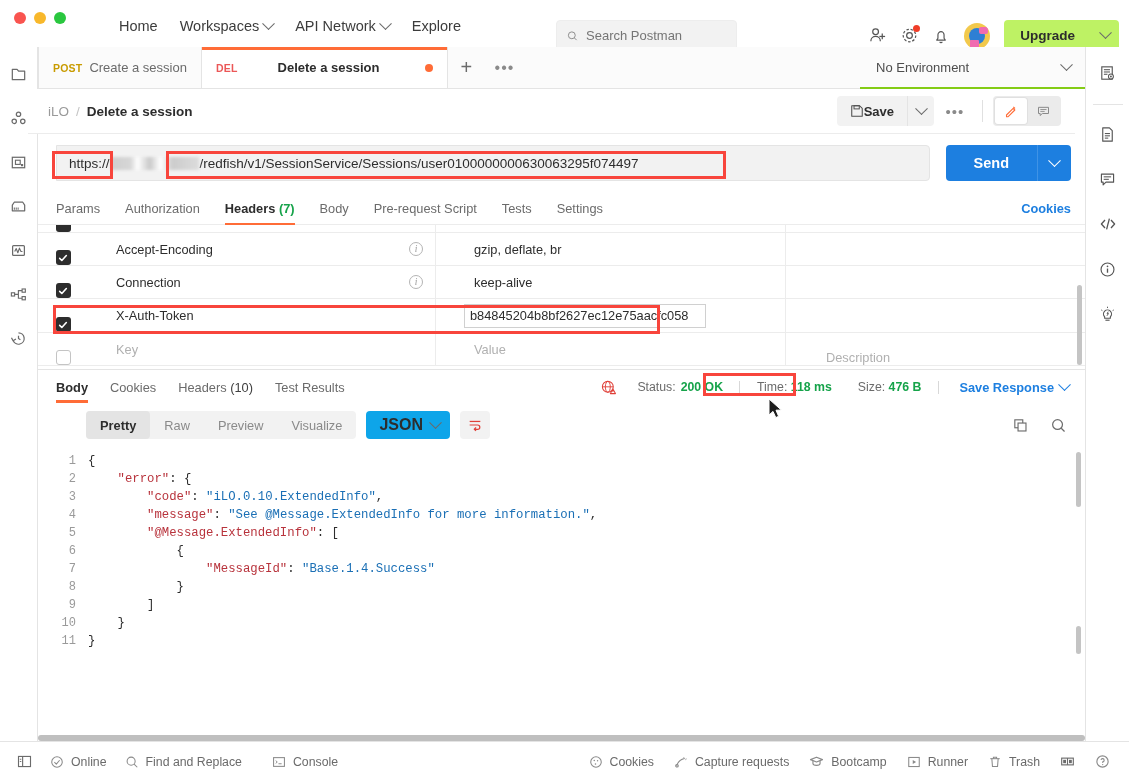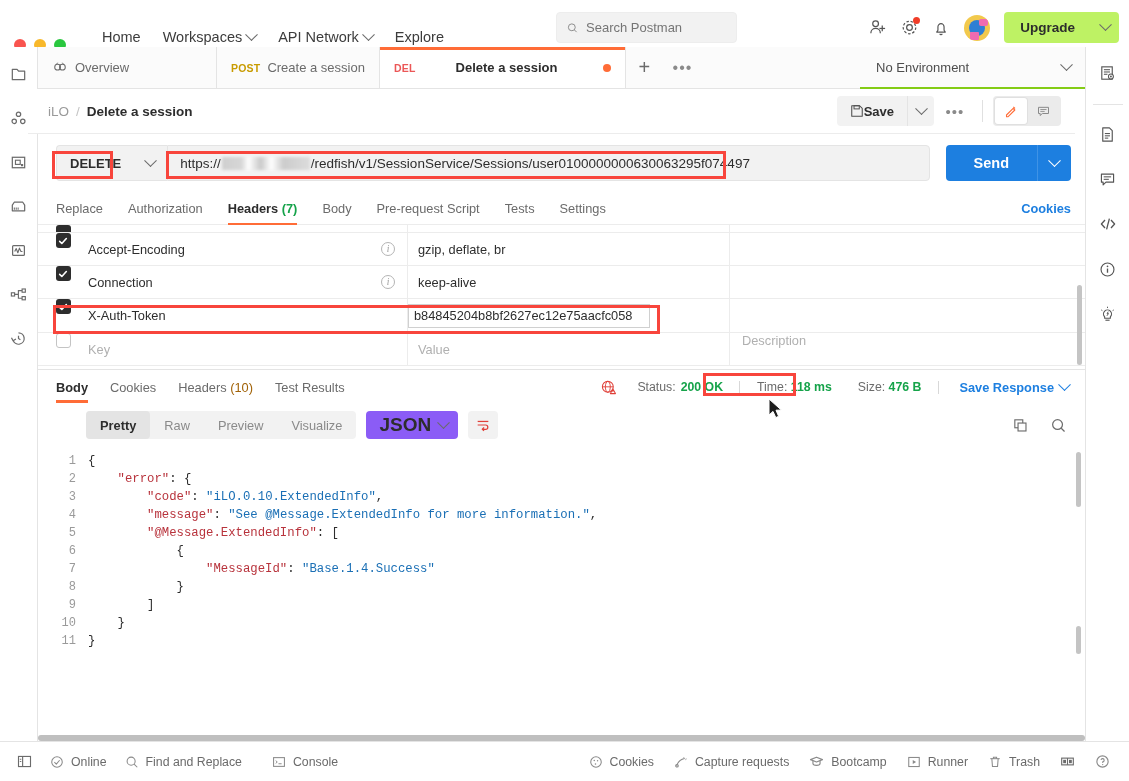--- a/index.html
+++ b/index.html
@@ -7,23 +7,23 @@
     width: 1129px; height: 781px;
     font-family: "Liberation Sans", sans-serif;
     background: #ffffff;
     overflow: hidden;
     -webkit-font-smoothing: antialiased;
   }
   body { position: relative; }
 
   
   .topbar {
-    position: absolute; top: 4px; left: 0; width: 1129px; height: 47px;
+    position: absolute; top: 12px; left: 0; width: 1129px; height: 47px;
     background: #ffffff;
-    display: flex; align-items: flex-end;
+    display: flex; align-items: flex-start; gap: 17px;
   }
   .traffic { display: flex; gap: 8px; margin-left: 14px; }
   .dot { width: 12px; height: 12px; border-radius: 50%; }
   .dot.red { background: #f9544f; }
   .dot.yellow { background: #f8b82b; }
   .dot.green { background: #2ac73f; }
 
   .topnav { display: flex; align-items: center; margin-left: 26px; gap: 2px; }
   .topnav-item {
     display: flex; align-items: center; gap: 5px;
@@ -234,22 +234,22 @@
     margin-left: auto; font-size: 12.8px; color: #1d7fe0; font-weight: 600;
     cursor: pointer; padding-bottom: 8px;
   }
 
   
   .htable {
     position: absolute; left: 38px; top: 225px; width: 1047px; height: 144px;
     background: #fff; overflow: hidden;
   }
   .hrow {
-    display: flex; align-items: flex-start; height: 33px;
-    border-bottom: 1px solid #ececec; position: relative;
+    display: flex; align-items: flex-end; height: 33px;
+    border-bottom: 1px solid #ececec; position: relative; gap: 28px;
   }
   .hrow.clipped { height: 8px; overflow: hidden; }
   .hc-check { width: 50px; display: flex; align-items: center; justify-content: center; }
   .cbox {
     width: 15px; height: 15px; border-radius: 3px; background: #2d2d2d;
     display: flex; align-items: center; justify-content: center; cursor: pointer;
   }
   .cbox.empty { background: #fff; border: 1.5px solid #c4c4c4; }
   .hc-key {
     width: 320px; font-size: 12.8px; color: #2d2d2d;
@@ -287,21 +287,21 @@
   }
   .restab {
     font-size: 12.8px; color: #6b6b6b; margin-right: 22px; cursor: pointer;
     position: relative; padding-bottom: 7px; padding-top: 7px; white-space: nowrap;
   }
   .restab.active { color: #2d2d2d; font-weight: 600; }
   .restab.active::after {
     content: ""; position: absolute; left: 0; right: 0; bottom: -1px; height: 2.5px;
     background: #ff6c37;
   }
-  .restab .cnt { color: #a16207; }
+  .restab .cnt { color: #404040; }
   .resmeta { margin-left: auto; display: flex; align-items: center; gap: 8px; font-size: 12.3px; color: #6b6b6b; }
   .status-box {
     display: flex; align-items: center; padding: 3px 8px; position: relative;
   }
   .meta-item { padding: 0 9px; white-space: nowrap; }
   .meta-green { color: #16a34a; font-weight: 600; }
   .meta-sep { width: 1px; height: 13px; background: #d8d8d8; }
   .save-resp {
     font-size: 12.8px; color: #1d7fe0; font-weight: 600; cursor: pointer;
     display: flex; align-items: center; gap: 6px; margin-left: 12px;
@@ -311,23 +311,23 @@
     position: absolute; left: 38px; top: 404px; width: 1047px; height: 42px;
     display: flex; align-items: center; padding: 0 16px 0 48px; background: #fff;
   }
   .seg { display: flex; background: #f2f2f2; border-radius: 4px; height: 28px; align-items: center; }
   .seg-btn {
     font-size: 12.8px; color: #8a8a8a; padding: 0 14px; height: 28px;
     display: flex; align-items: center; border-radius: 4px; cursor: pointer;
   }
   .seg-btn.on { background: #e4e4e4; color: #2d2d2d; font-weight: 600; }
   .lang-sel {
-    display: flex; align-items: center; gap: 8px; background: #8b5cf6;
+    display: flex; align-items: center; gap: 8px; background: #0ea5e9;
     border-radius: 4px; height: 28px; padding: 0 10px 0 13px; margin-left: 10px;
-    font-size: 19px; color: #2d2d2d; font-weight: 600; cursor: pointer;
+    font-size: 16px; color: #2d2d2d; font-weight: 600; cursor: pointer;
   }
   .wrap-btn {
     width: 30px; height: 28px; background: #f2f2f2; border-radius: 4px;
     display: flex; align-items: center; justify-content: center; margin-left: 10px; cursor: pointer;
   }
   .view-right { margin-left: auto; display: flex; align-items: center; gap: 16px; }
   .vr-icon { width: 22px; height: 22px; display: flex; align-items: center; justify-content: center; color: #6b6b6b; cursor: pointer; }
 
   
   .codepane {
@@ -553,28 +553,20 @@
       <line x1="7.8" y1="16" x2="12.2" y2="16" stroke="#555" stroke-width="1.2"></line>
       <line x1="10" y1="1.8" x2="10" y2="3.2" stroke="#555" stroke-width="1"></line>
       <line x1="3.4" y1="5.2" x2="4.6" y2="5.9" stroke="#555" stroke-width="1"></line>
       <line x1="16.6" y1="5.2" x2="15.4" y2="5.9" stroke="#555" stroke-width="1"></line>
       <path d="M9.4 11.4l1.6-2.4h-1.4l1.2-2" fill="none" stroke="#555" stroke-width="1"></path>
     </svg>
   </div>
 </div>
 
 <div class="tabstrip">
-  <div class="tab overview">
-    <svg width="16" height="16" viewBox="0 0 20 20">
-      <circle cx="7" cy="9" r="3.6" fill="none" stroke="#6b6b6b" stroke-width="1.3"></circle>
-      <circle cx="13" cy="9" r="3.6" fill="none" stroke="#6b6b6b" stroke-width="1.3"></circle>
-      <path d="M5.4 5.8L7 3.4M14.6 5.8L13 3.4" fill="none" stroke="#6b6b6b" stroke-width="1.2"></path>
-    </svg>
-    <span>Overview</span>
-  </div>
   <div class="tab sep-left">
     <span class="tab-method m-post">POST</span>
     <span>Create a session</span>
   </div>
   <div class="tab active" style="min-width:176px;gap:40px;">
     <span class="tab-method m-del">DEL</span>
     <span>Delete a session</span>
     <span class="unsaved-dot"></span>
   </div>
   <div class="tab-plus">+</div>
@@ -619,41 +611,35 @@
           <path d="M3 4h12v7.4H7.6l-2.6 2.4v-2.4H3z" fill="none" stroke="#8a8a8a" stroke-width="1.2" stroke-linejoin="round"></path>
           <line x1="5.2" y1="6.6" x2="12.6" y2="6.6" stroke="#8a8a8a" stroke-width="1.05"></line>
           <line x1="5.2" y1="8.9" x2="10.4" y2="8.9" stroke="#8a8a8a" stroke-width="1.05"></line>
         </svg>
       </div>
     </div>
   </div>
 </div>
 
 <div class="urlrow">
-  <div class="method-box">
-    <span class="method-label">DELETE</span>
-    <span class="method-chev">
-      <span class="chev"></span>
-    </span>
-  </div>
 
   <div class="url-field">
     <span class="url-text"><span>https://</span><span class="url-redact"></span><span>/redfish/v1/SessionService/Sessions/user0100000000630063295f074497</span></span>
   </div>
 
   <div class="send-group">
     <div class="send-btn">Send</div>
     <div class="send-chev">
       <span class="chev" style="border-color:#fff;"></span>
     </div>
   </div>
 </div>
 
 <div class="reqtabs">
-  <div class="rtab"><span>Replace</span></div>
+  <div class="rtab"><span>Params</span></div>
   <div class="rtab"><span>Authorization</span></div>
   <div class="rtab active">
     <span>Headers</span>
     <span class="cnt">(7)</span>
   </div>
   <div class="rtab"><span>Body</span></div>
   <div class="rtab"><span>Pre-request Script</span></div>
   <div class="rtab"><span>Tests</span></div>
   <div class="rtab"><span>Settings</span></div>
   <div class="cookies-link">Cookies</div>

